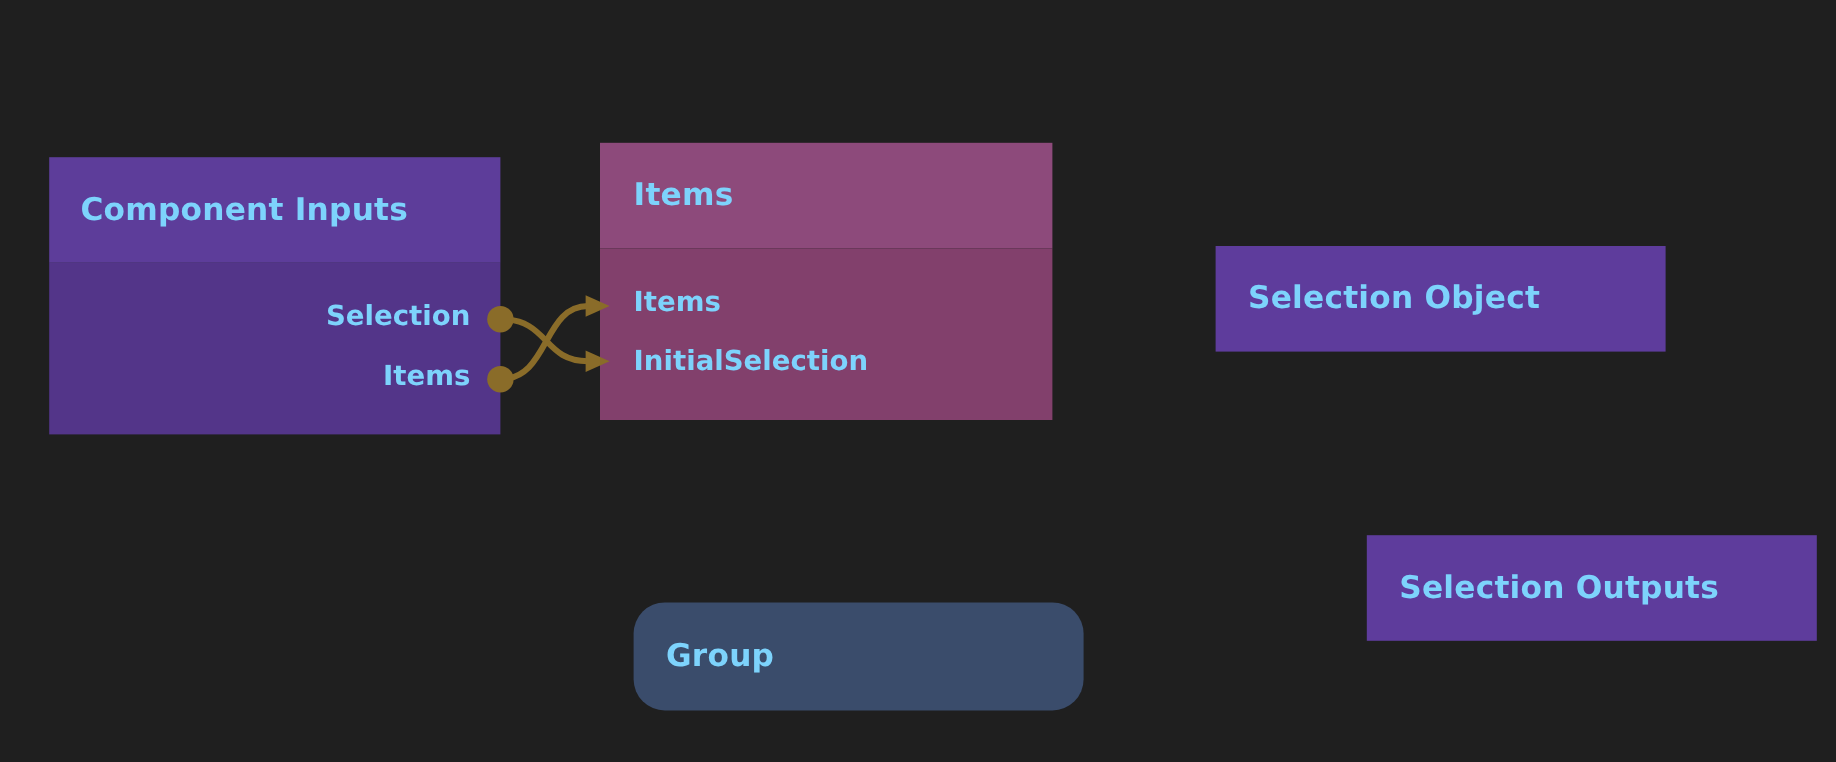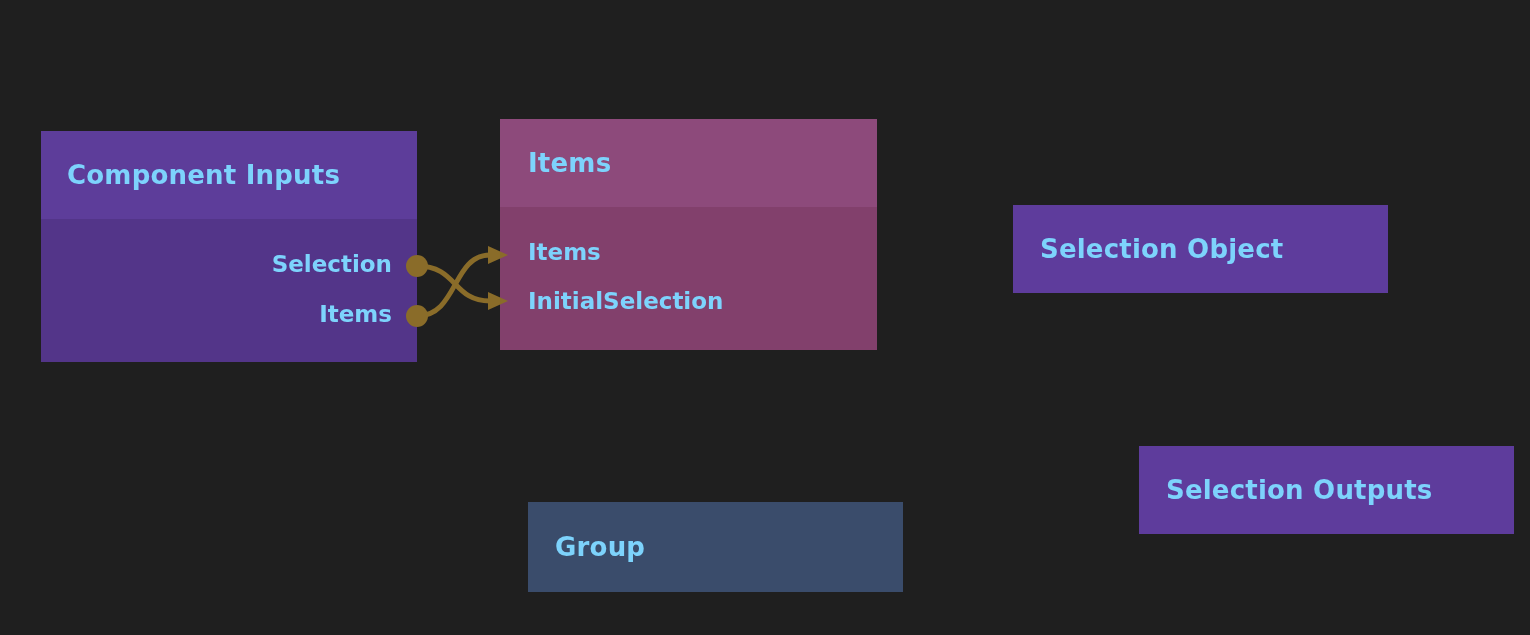--- a/index.html
+++ b/index.html
@@ -45,21 +45,21 @@
   }
 
   #node-component-inputs { left: 41px;  top: 131px; width: 376px; height: 231px; }
   #ci-body { height: 143px; padding-top: 20px; box-sizing: border-box; }
 
   #node-script { left: 500px; top: 119px; width: 377px; height: 231px; }
   #sc-body { height: 143px; padding-top: 20px; box-sizing: border-box; }
 
   #node-component-object  { left: 1013px; top: 205px; width: 375px; height: 88px; }
   #node-component-outputs { left: 1139px; top: 446px; width: 375px; height: 88px; }
-  #node-group             { left: 528px;  top: 502px; width: 375px; height: 90px; }
+  #node-group             { left: 528px;  top: 502px; width: 375px; height: 90px; border-radius: 26px; }
 
   #wire-layer {
     position: absolute;
     left: 0; top: 0;
     width: 1530px; height: 635px;
     pointer-events: none;
   }
   #wire-layer path { fill: none; stroke-width: 5; stroke-linecap: round; pointer-events: stroke; }
   #wire-layer circle, #wire-layer polygon { pointer-events: all; }
 </style>

